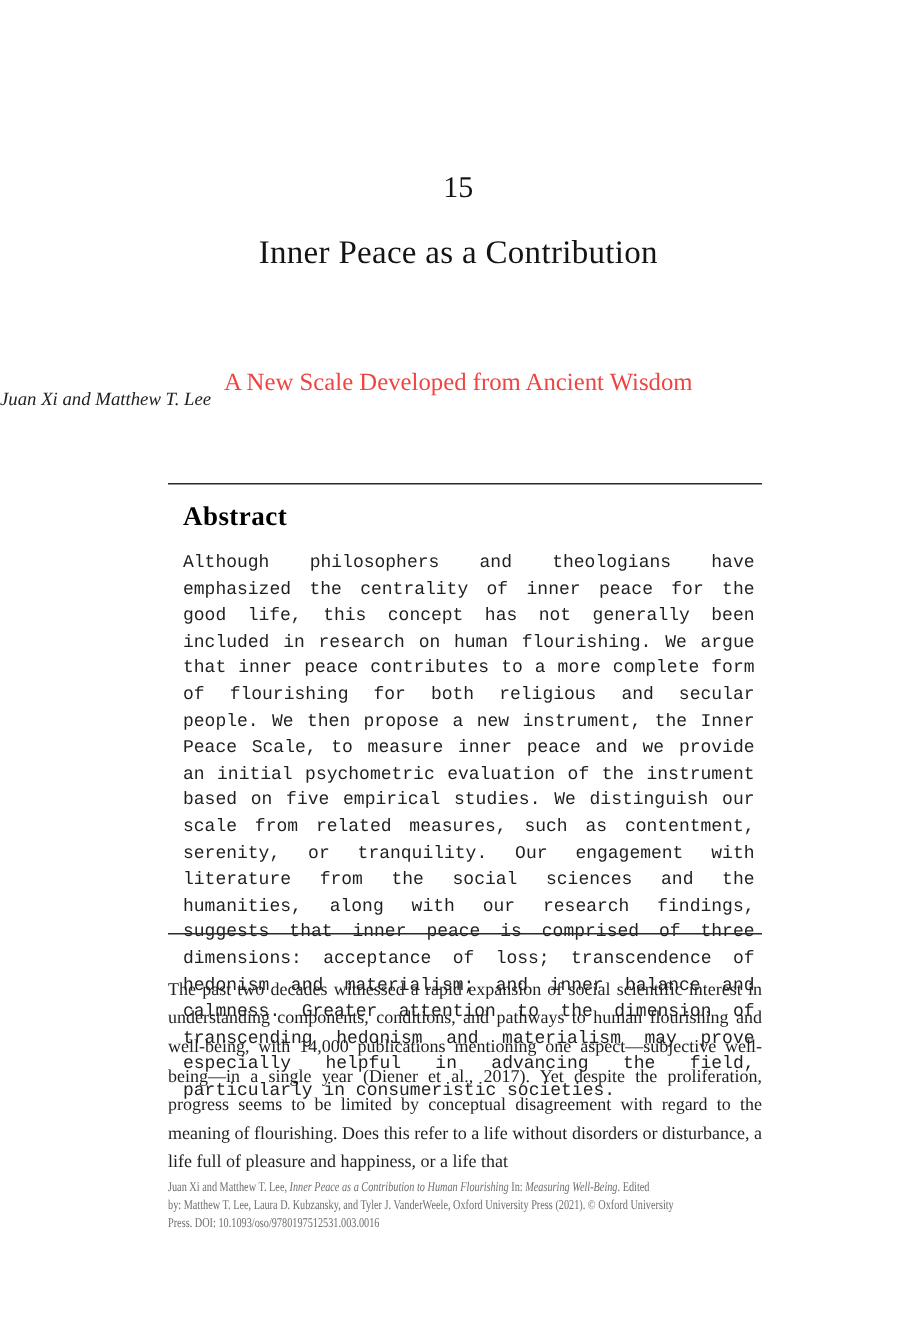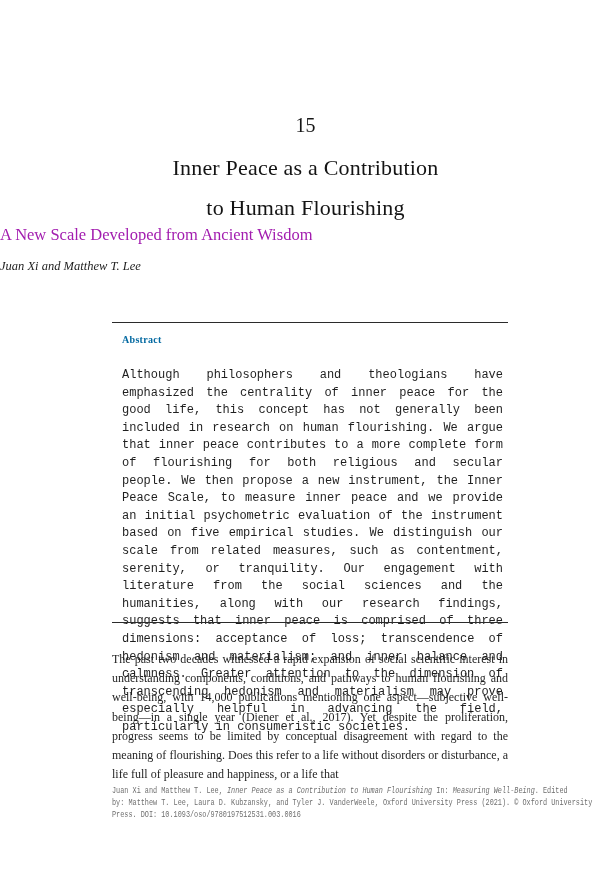--- a/index.html
+++ b/index.html
@@ -33,26 +33,27 @@
     width: 100%;
     text-align: center;
     font-size: 22px;
     font-weight: normal;
     line-height: 40px;
     color: #141414;
     letter-spacing: 0.2px;
   }
   .chapter-subtitle {
     position: absolute;
-    top: 224px;
+    top: 244px;
     left: 0;
     width: 100%;
+    text-align: center;
     font-size: 16.5px;
     line-height: 22px;
-    color: #a21caf;
+    color: #ef4444;
   }
   .chapter-authors {
     position: absolute;
     top: 259px;
     left: 0;
     width: 100%;
     text-align: left;
     font-size: 12.5px;
     font-style: italic;
     color: #222222;
@@ -63,23 +64,23 @@
     width: 396px;
     height: 0;
     border-top: 1.5px solid #2b2b2b;
   }
   .rule-top { top: 322px; }
   .rule-bottom { top: 622px; }
   .abstract-heading {
     position: absolute;
     top: 334px;
     left: 122px;
-    font-size: 10px;
+    font-size: 18px;
     font-weight: bold;
-    color: #0369a1;
+    color: #000000;
     letter-spacing: 0.3px;
   }
   .abstract-text {
     position: absolute;
     top: 367px;
     left: 122px;
     width: 381px;
     font-size: 12px;
     line-height: 17.6px;
     text-align: justify;
@@ -98,21 +99,21 @@
     text-align: justify;
     hyphens: auto;
     -webkit-hyphens: auto;
     color: #1f1f1f;
   }
   .footer {
     position: absolute;
     top: 786px;
     left: 112px;
     width: 398px;
-    font-family: Liberation Mono, monospace;
+    font-family: Liberation Serif, serif;
     font-size: 9px;
     line-height: 11.8px;
     color: #6e6e6e;
   }
   .footer-line {
     white-space: nowrap;
     transform: scaleX(0.76);
     transform-origin: left top;
     letter-spacing: 0;
   }
@@ -122,21 +123,20 @@
 </style>
 </head>
 <body>
 
 <div class="page">
 
   <div class="chapter-number">15</div>
 
   <div class="chapter-title">
     <div>Inner Peace as a Contribution</div>
-    <div>to Human Flourishing</div>
   </div>
 
   <div class="chapter-subtitle">A New Scale Developed from Ancient Wisdom</div>
 
   <div class="chapter-authors">Juan Xi and Matthew T. Lee</div>
 
   <div class="rule rule-top"></div>
 
   <div class="abstract-heading">Abstract</div>
 

